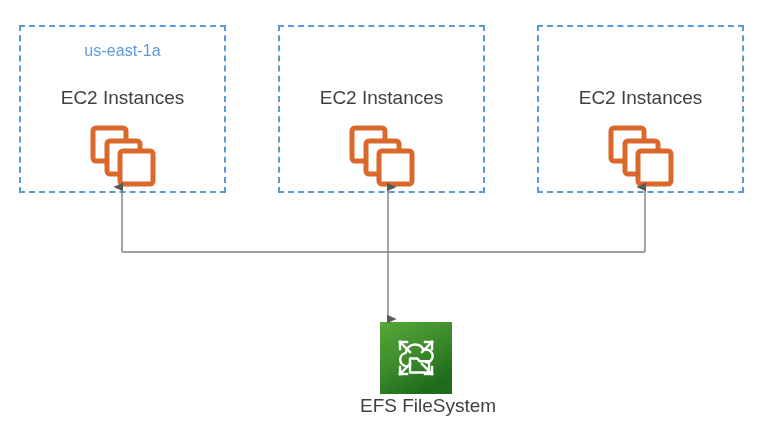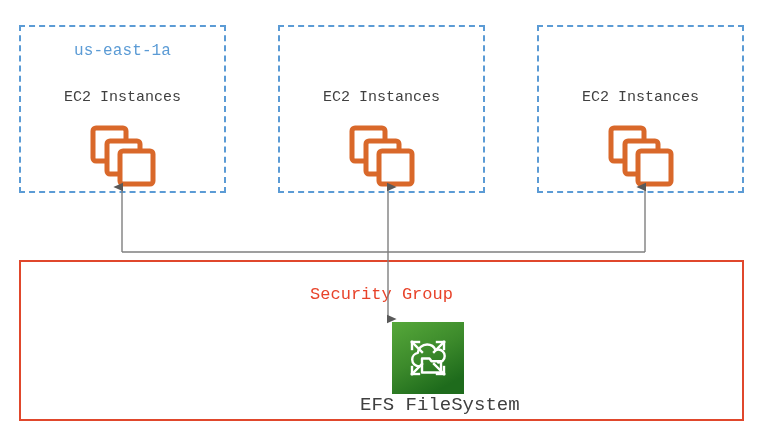--- a/index.html
+++ b/index.html
@@ -9,21 +9,20 @@
   }
   body {
     font-family: "Liberation Sans", sans-serif;
   }
   #canvas {
     position: relative;
     width: 774px;
     height: 430px;
     background: #ffffff;
     overflow: hidden;
-    font-family: Liberation Mono, monospace;
   }
 
   
   .az-box {
     position: absolute;
     top: 25px;
     width: 207px;
     height: 168px;
     box-sizing: border-box;
     border: 2px dashed #5B9BD5;
@@ -44,21 +43,21 @@
     color: #5B9BD5;
     letter-spacing: 0.1px;
     white-space: nowrap;
   }
   .az-subtitle {
     position: absolute;
     top: 60px;
     left: 0;
     width: 100%;
     text-align: center;
-    font-size: 15px;
+    font-size: 19px;
     line-height: 21px;
     color: #404040;
     white-space: nowrap;
   }
 
   
   .ec2-icon {
     position: absolute;
     left: 50%;
     top: 98px;
@@ -150,23 +149,20 @@
 
   <div class="az-box" id="az-box-2">
     <div class="az-subtitle">EC2 Instances</div>
     <svg class="ec2-icon" viewBox="0 0 66 62">
       <rect x="3" y="3" width="33" height="33" rx="3" ry="3" fill="#ffffff" stroke="#D9682A" stroke-width="5"></rect>
       <rect x="17" y="16" width="33" height="33" rx="3" ry="3" fill="#ffffff" stroke="#D9682A" stroke-width="5"></rect>
       <rect x="30" y="26" width="33" height="33" rx="3" ry="3" fill="#ffffff" stroke="#D9682A" stroke-width="5"></rect>
     </svg>
   </div>
 
-  <div id="security-group-box">
-    <div id="security-group-label">Security Group</div>
-  </div>
 
   <div id="efs-node">
     <svg id="efs-icon" viewBox="0 0 72 72">
       <defs>
         <linearGradient id="efsGrad" x1="0" y1="0" x2="0.55" y2="1">
           <stop offset="0%" stop-color="#56A83A"></stop>
           <stop offset="55%" stop-color="#3C8A2B"></stop>
           <stop offset="100%" stop-color="#1E6B1C"></stop>
         </linearGradient>
       </defs>

